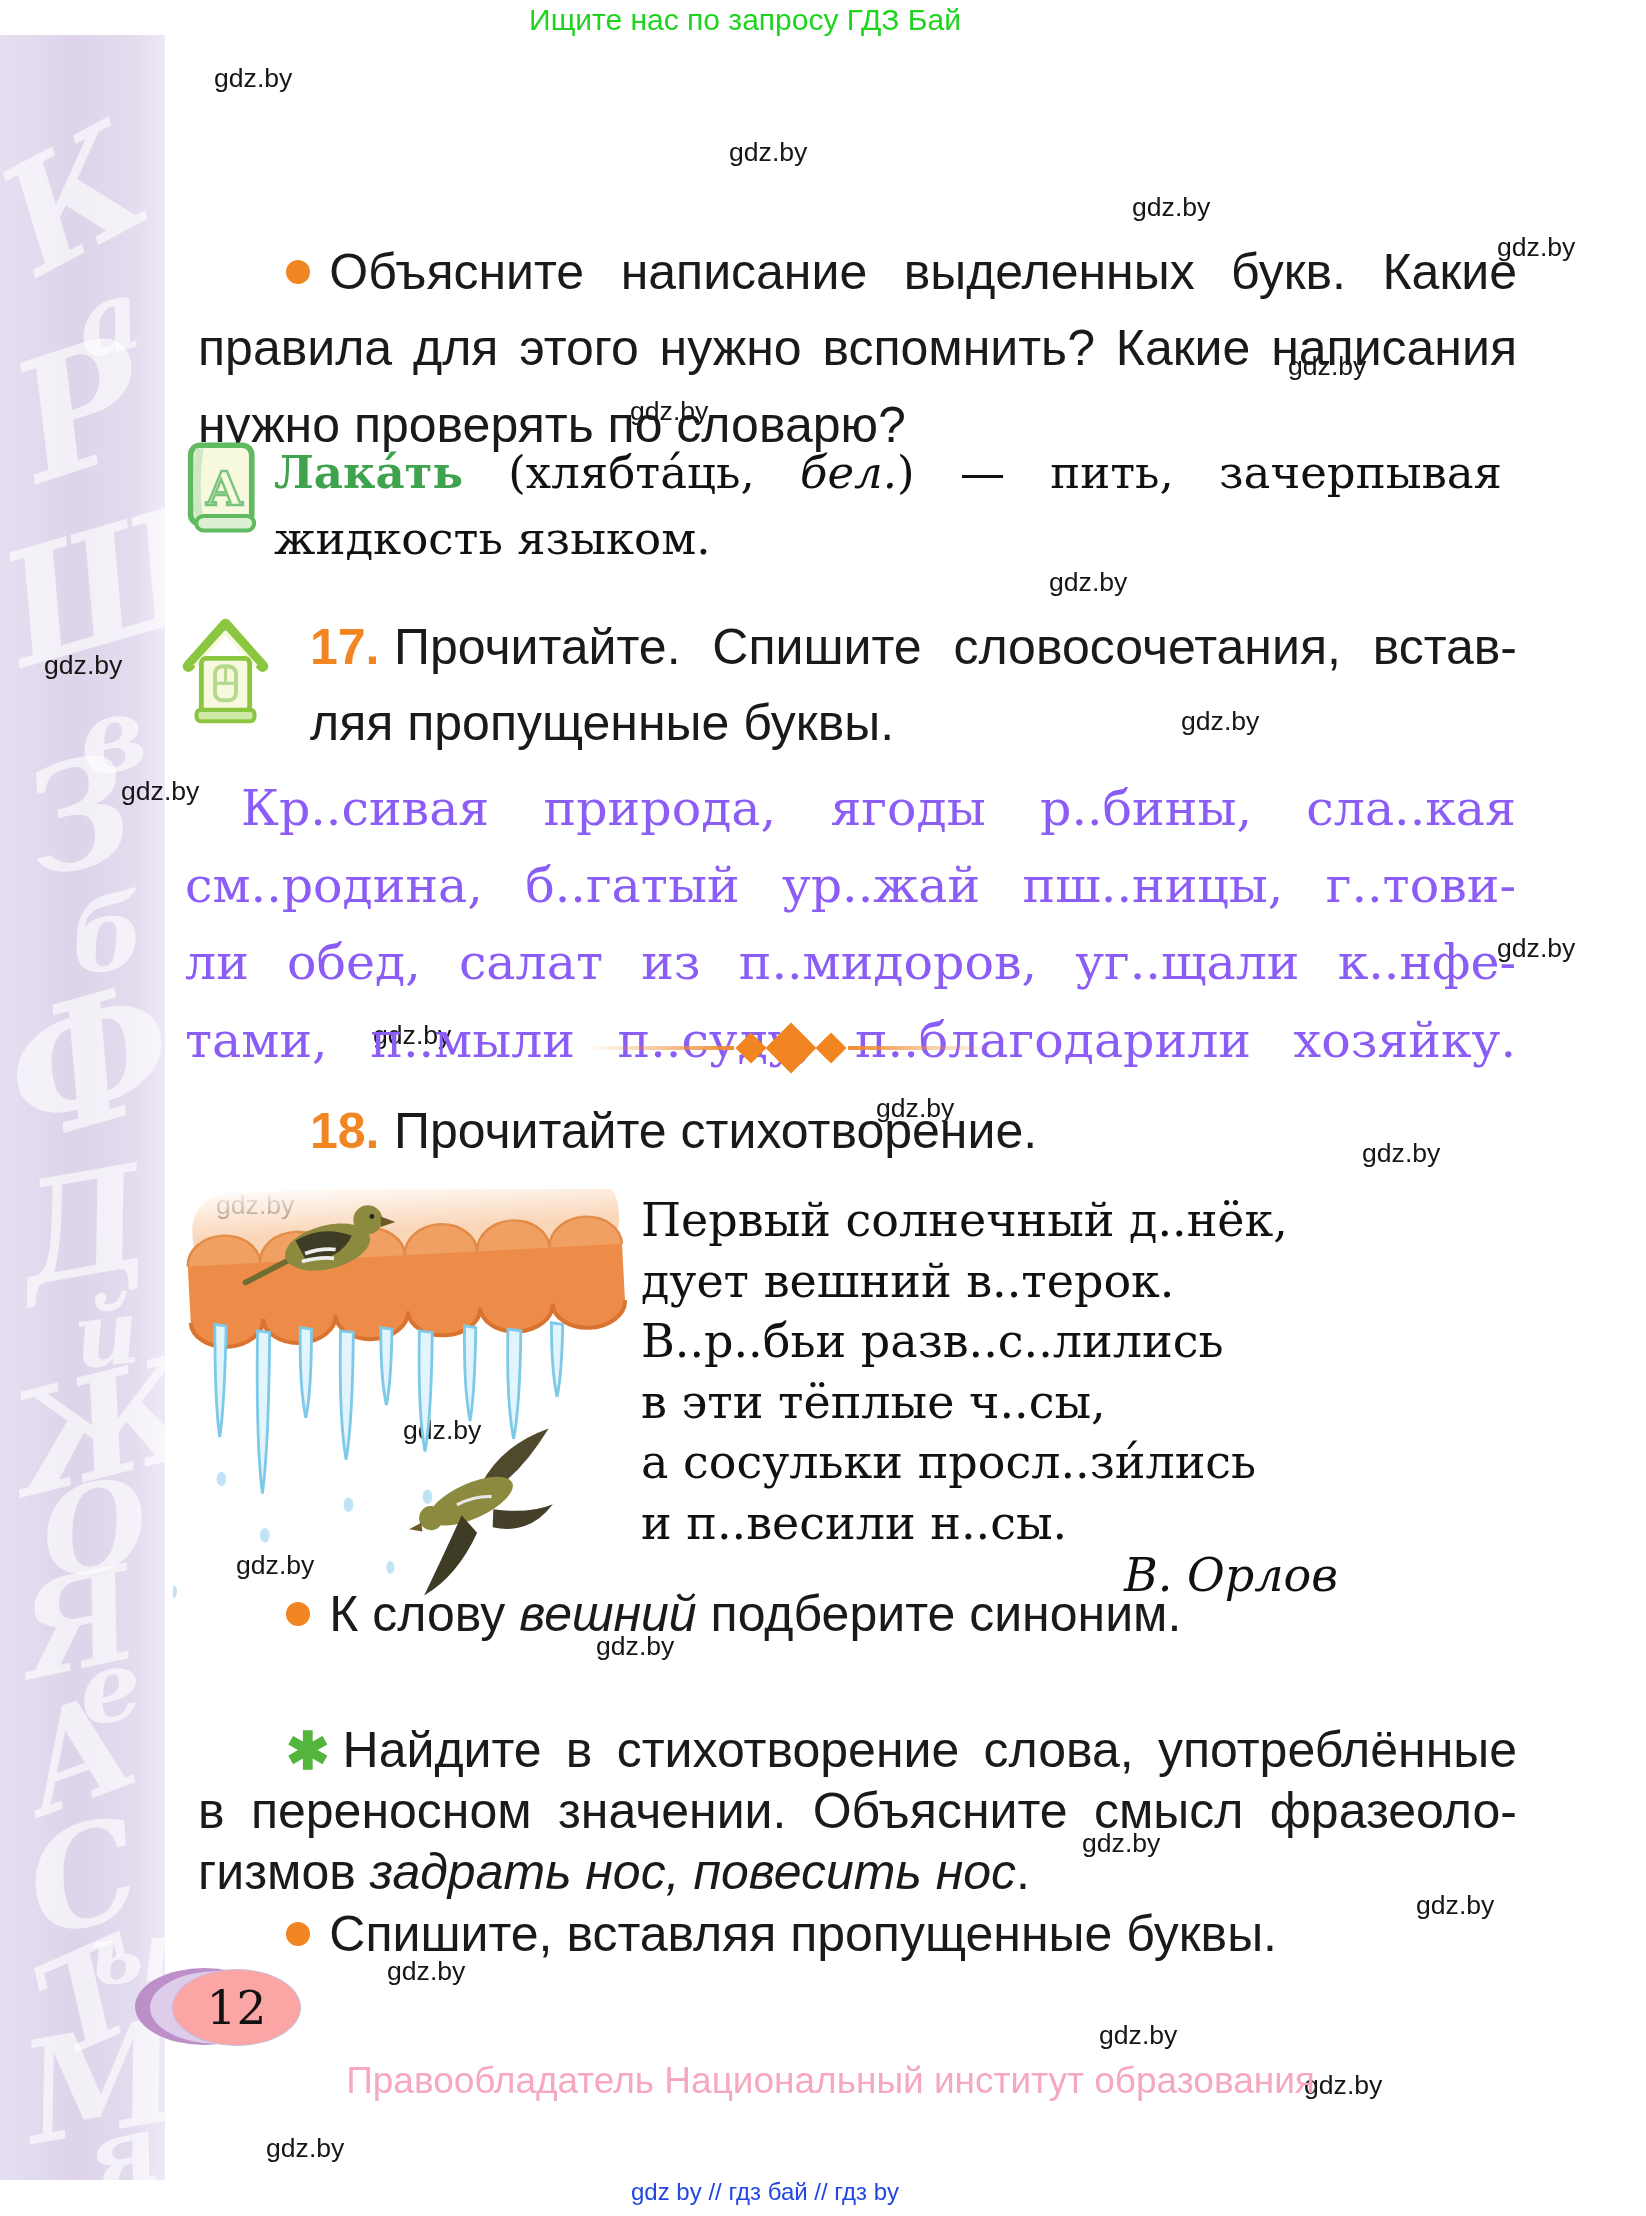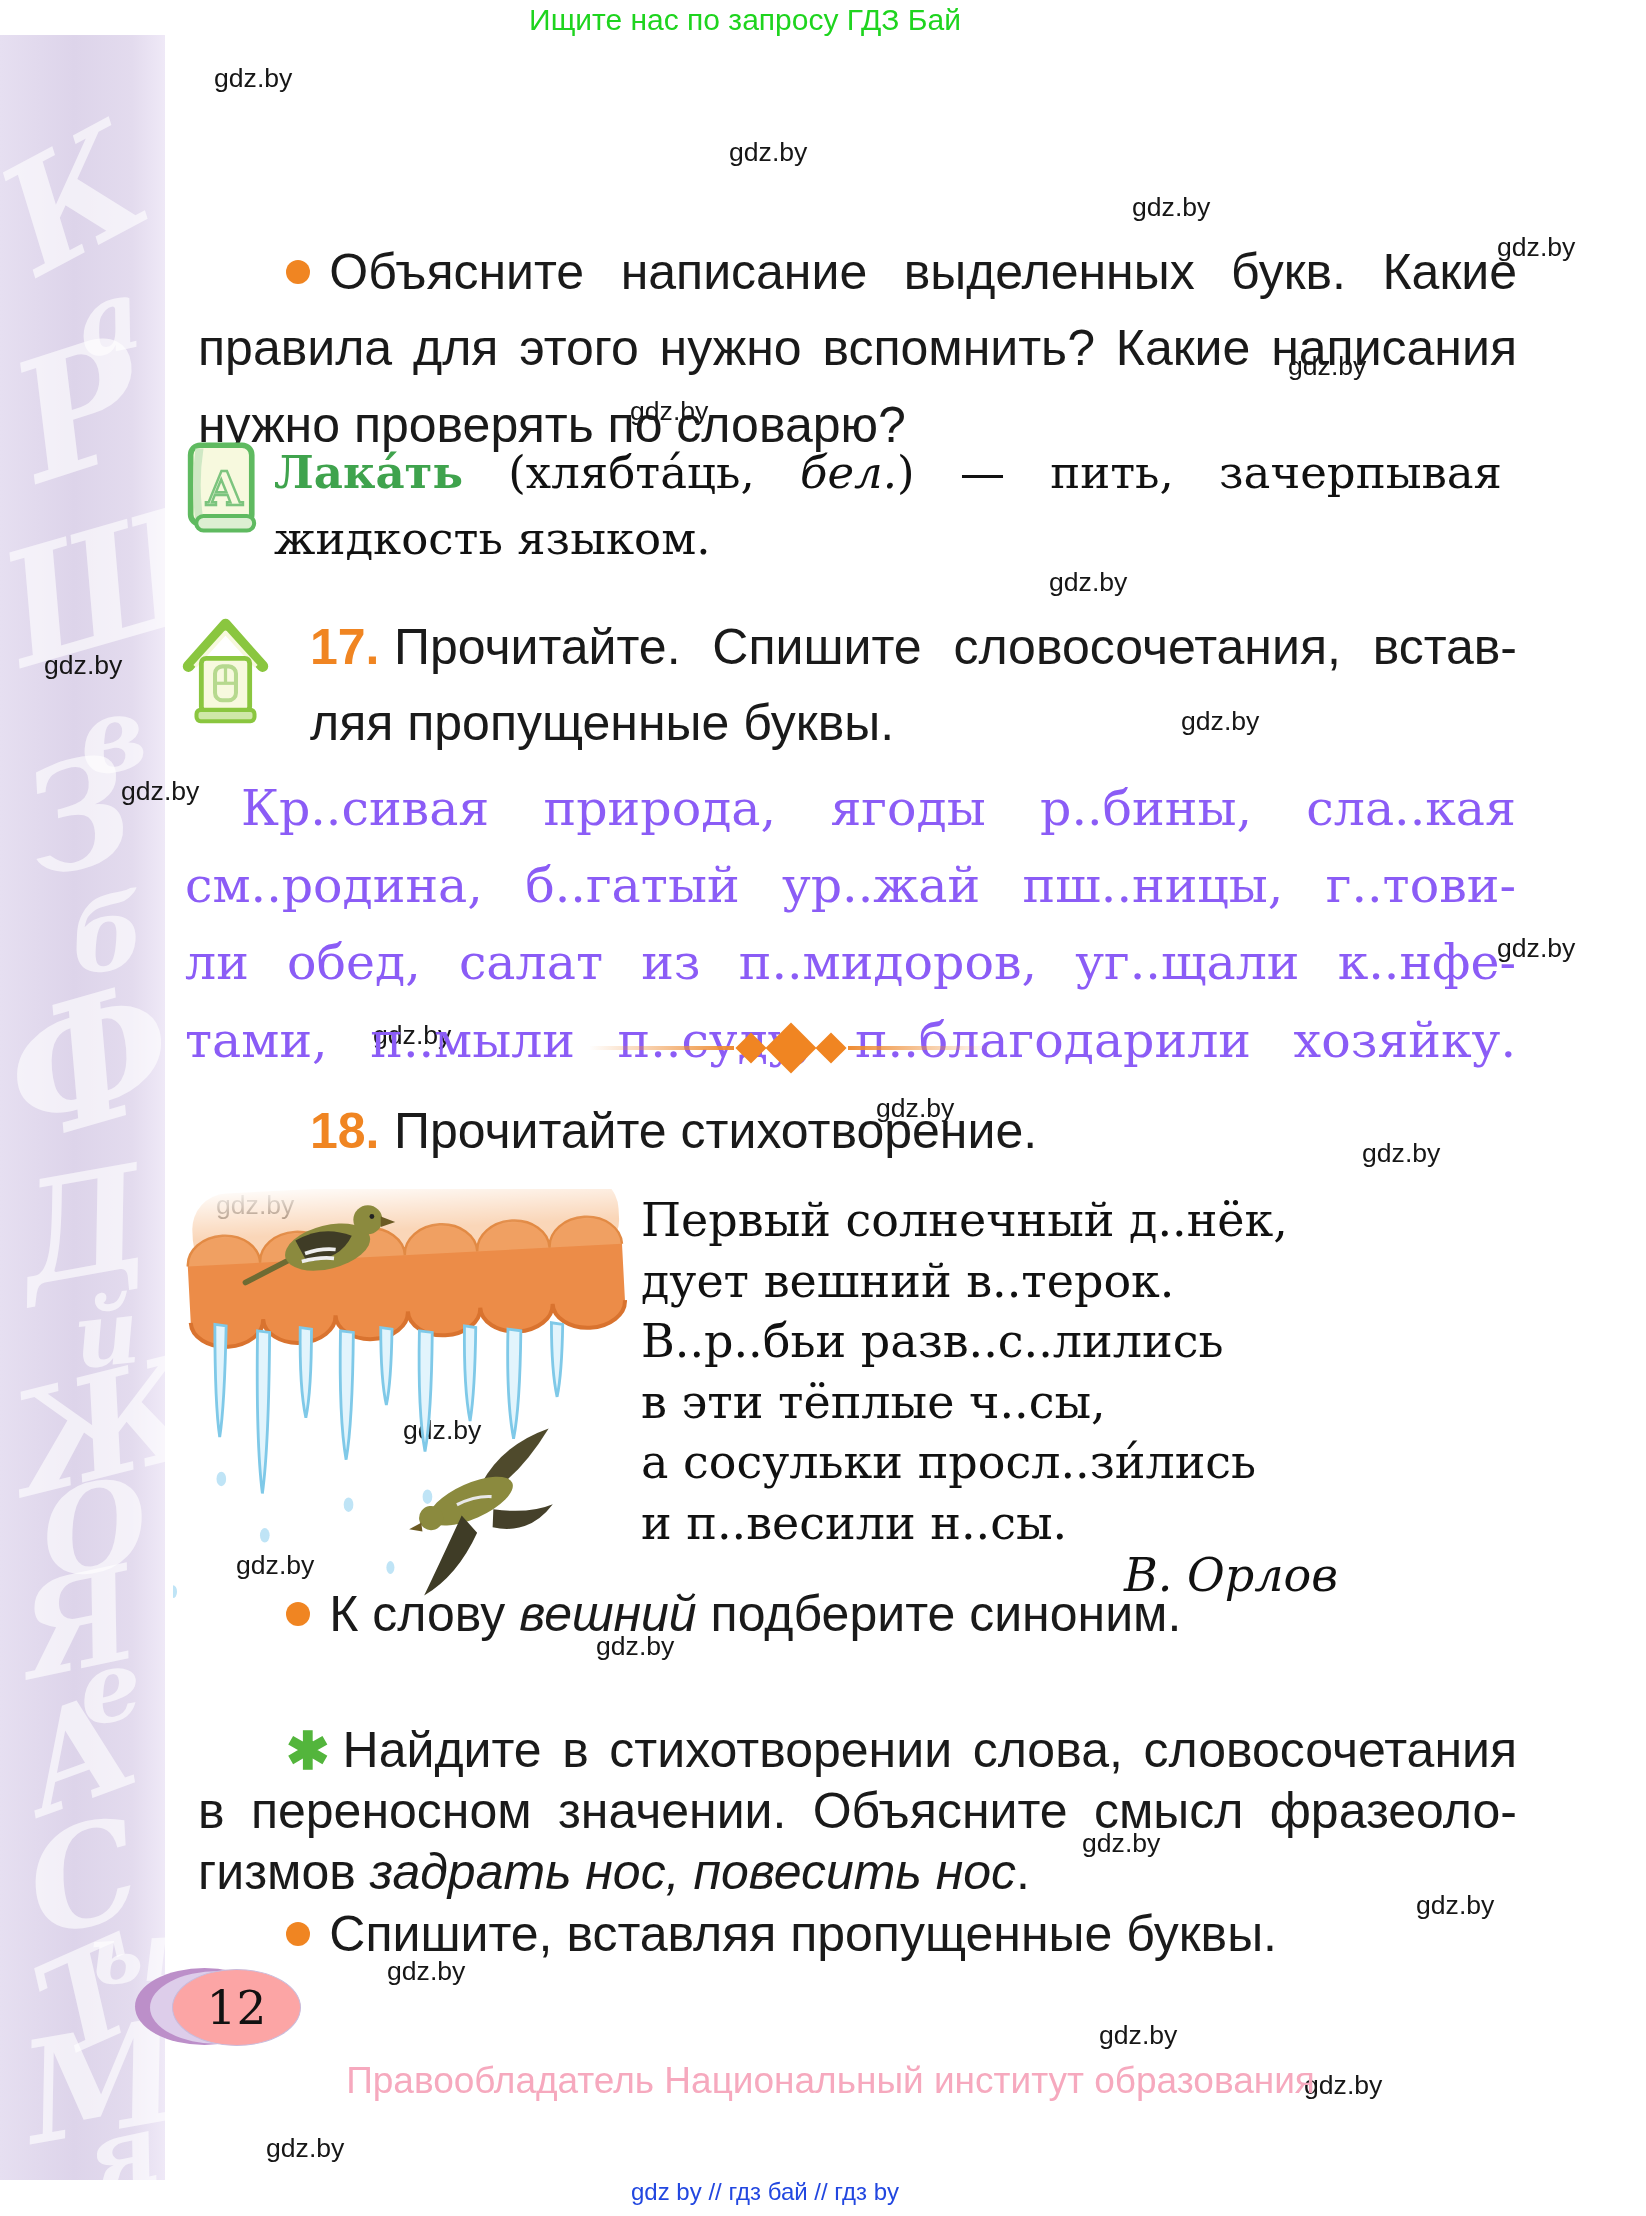--- a/index.html
+++ b/index.html
@@ -213,21 +213,21 @@
   <div class="abs serifpoem" style="top:1315px;left:641px;">В..р..бьи разв..с..лились</div>
   <div class="abs serifpoem" style="top:1376px;left:641px;">в эти тёплые ч..сы,</div>
   <div class="abs serifpoem" style="top:1436px;left:641px;">а сосульки просл..зи́лись</div>
   <div class="abs serifpoem" style="top:1497px;left:641px;">и п..весили н..сы.</div>
   <div class="abs serifpoem author" style="top:1549px;left:641px;width:697px;">В. Орлов</div>
 
   <div class="abs sans" style="top:1584px;left:286px;width:1231px;">
     <span class="bullet"></span><span>К слову </span><span class="ital">вешний</span><span> подберите синоним.</span>
   </div>
   <div class="abs sans just" style="top:1720px;left:286px;width:1231px;">
-    <span class="ast">✱</span><span>Найдите в стихотворении слова, словосочетания</span>
+    <span class="ast">✱</span><span>Найдите в стихотворение слова, употреблённые</span>
   </div>
   <div class="abs sans just" style="top:1781px;left:198px;width:1319px;">в переносном значении. Объясните смысл фразеоло-</div>
   <div class="abs sans" style="top:1842px;left:198px;">
     <span>гизмов </span><span class="ital">задрать нос, повесить нос</span><span>.</span>
   </div>
   <div class="abs sans" style="top:1904px;left:286px;">
     <span class="bullet"></span><span>Спишите, вставляя пропущенные буквы.</span>
   </div>
 
   <div class="abs badge-cres1"></div>

